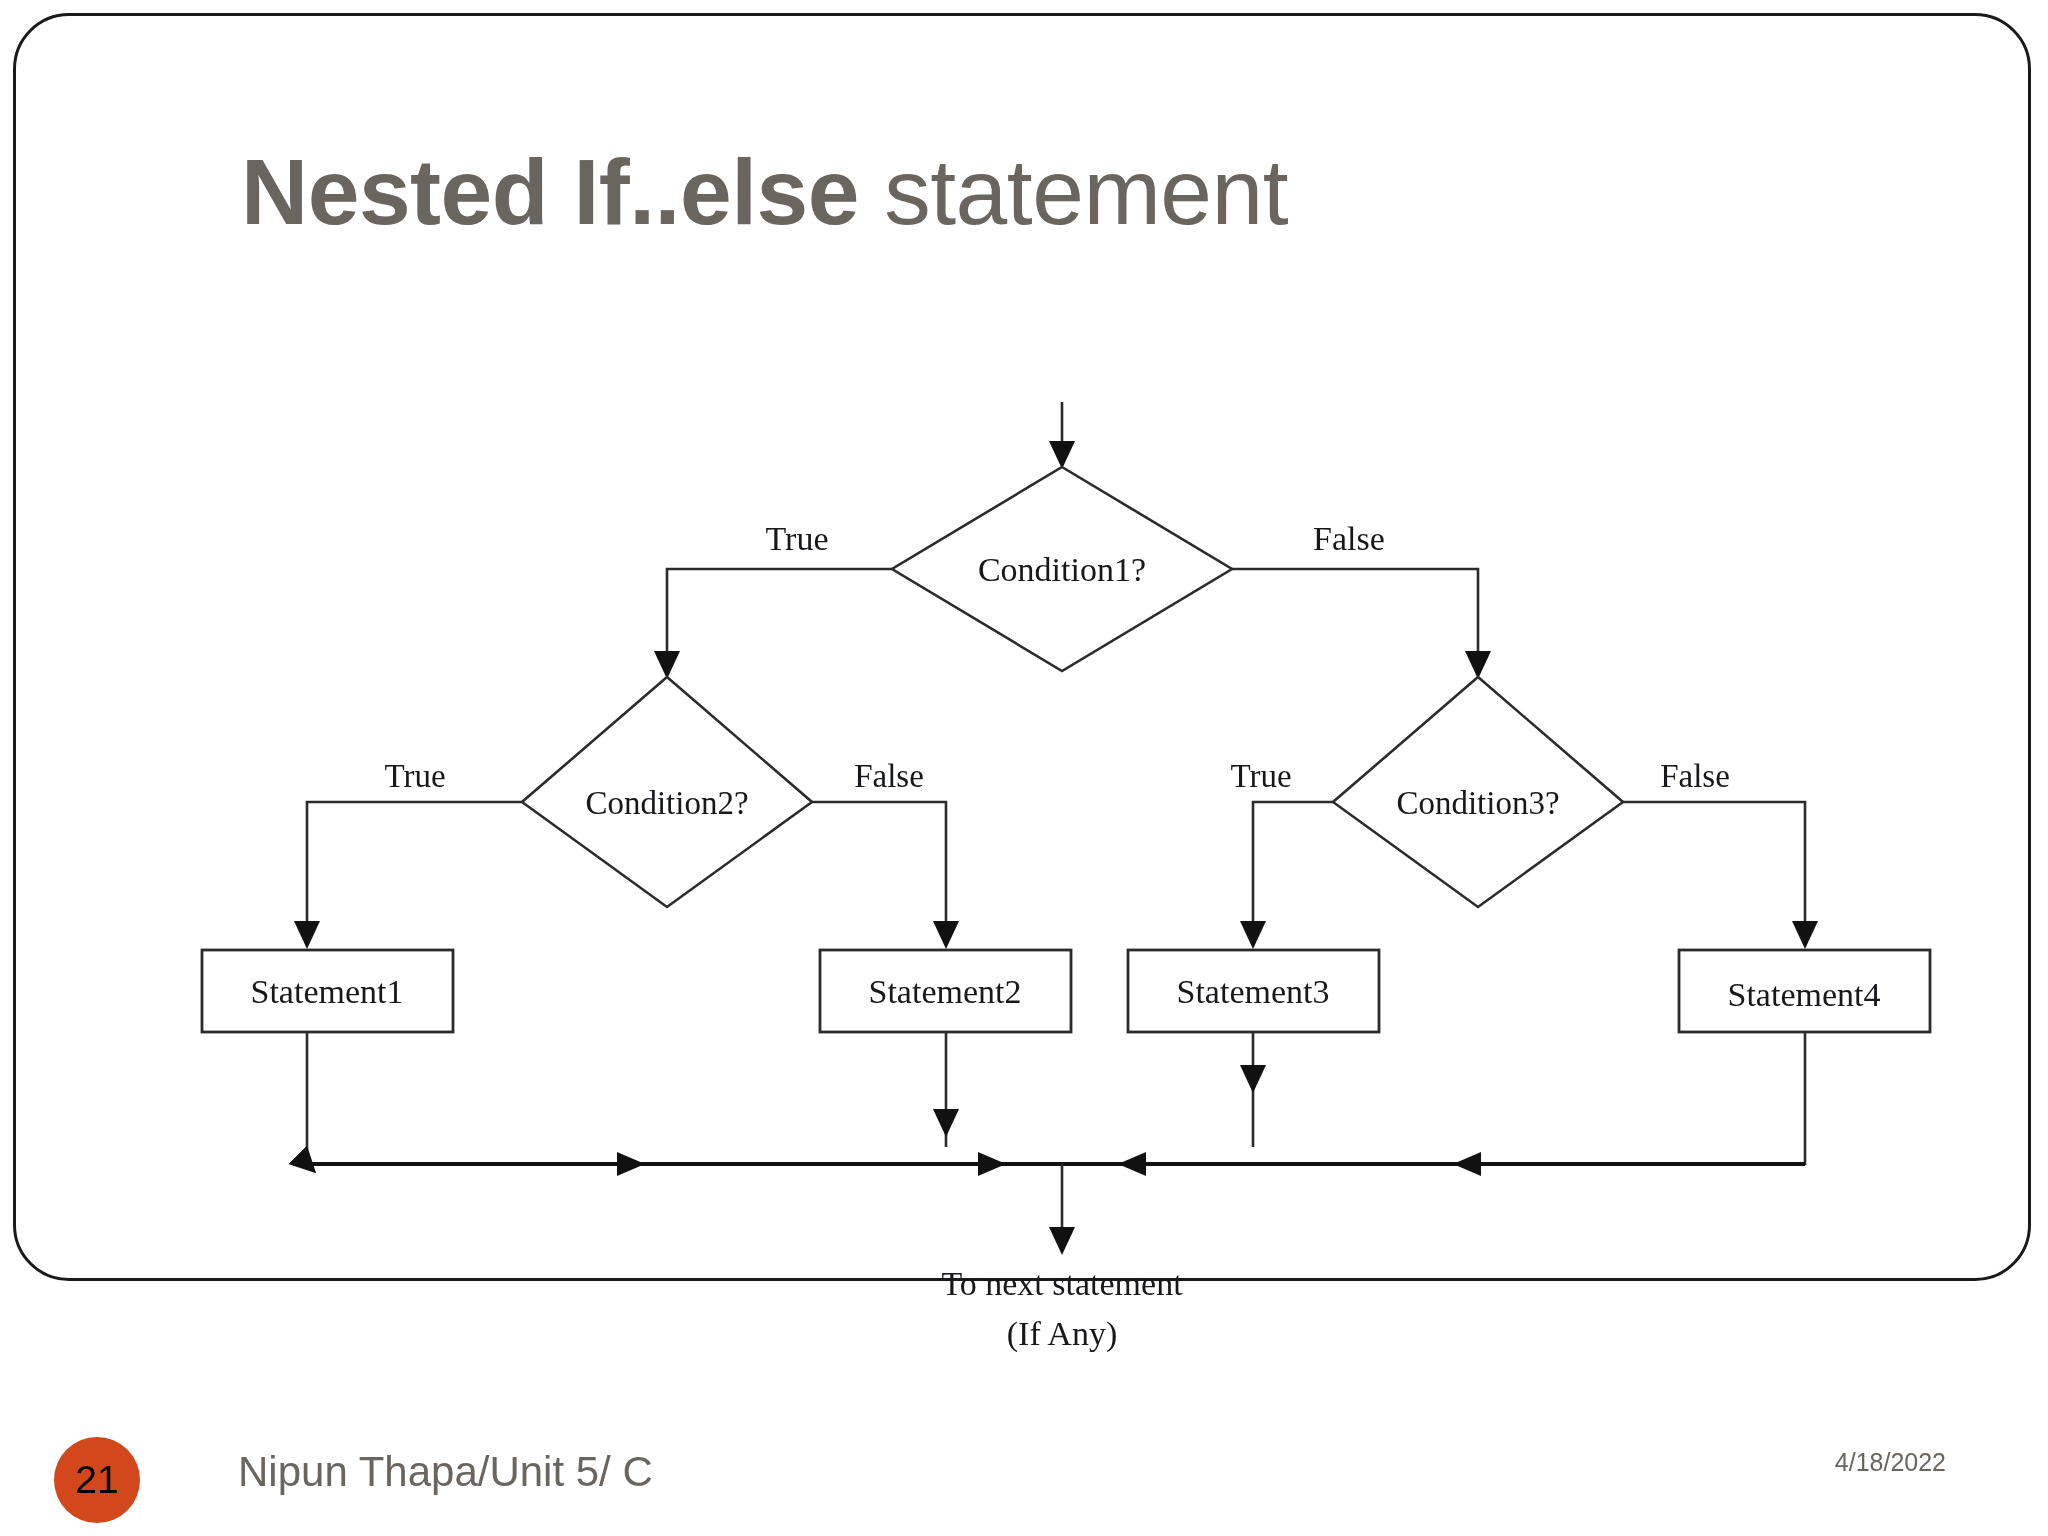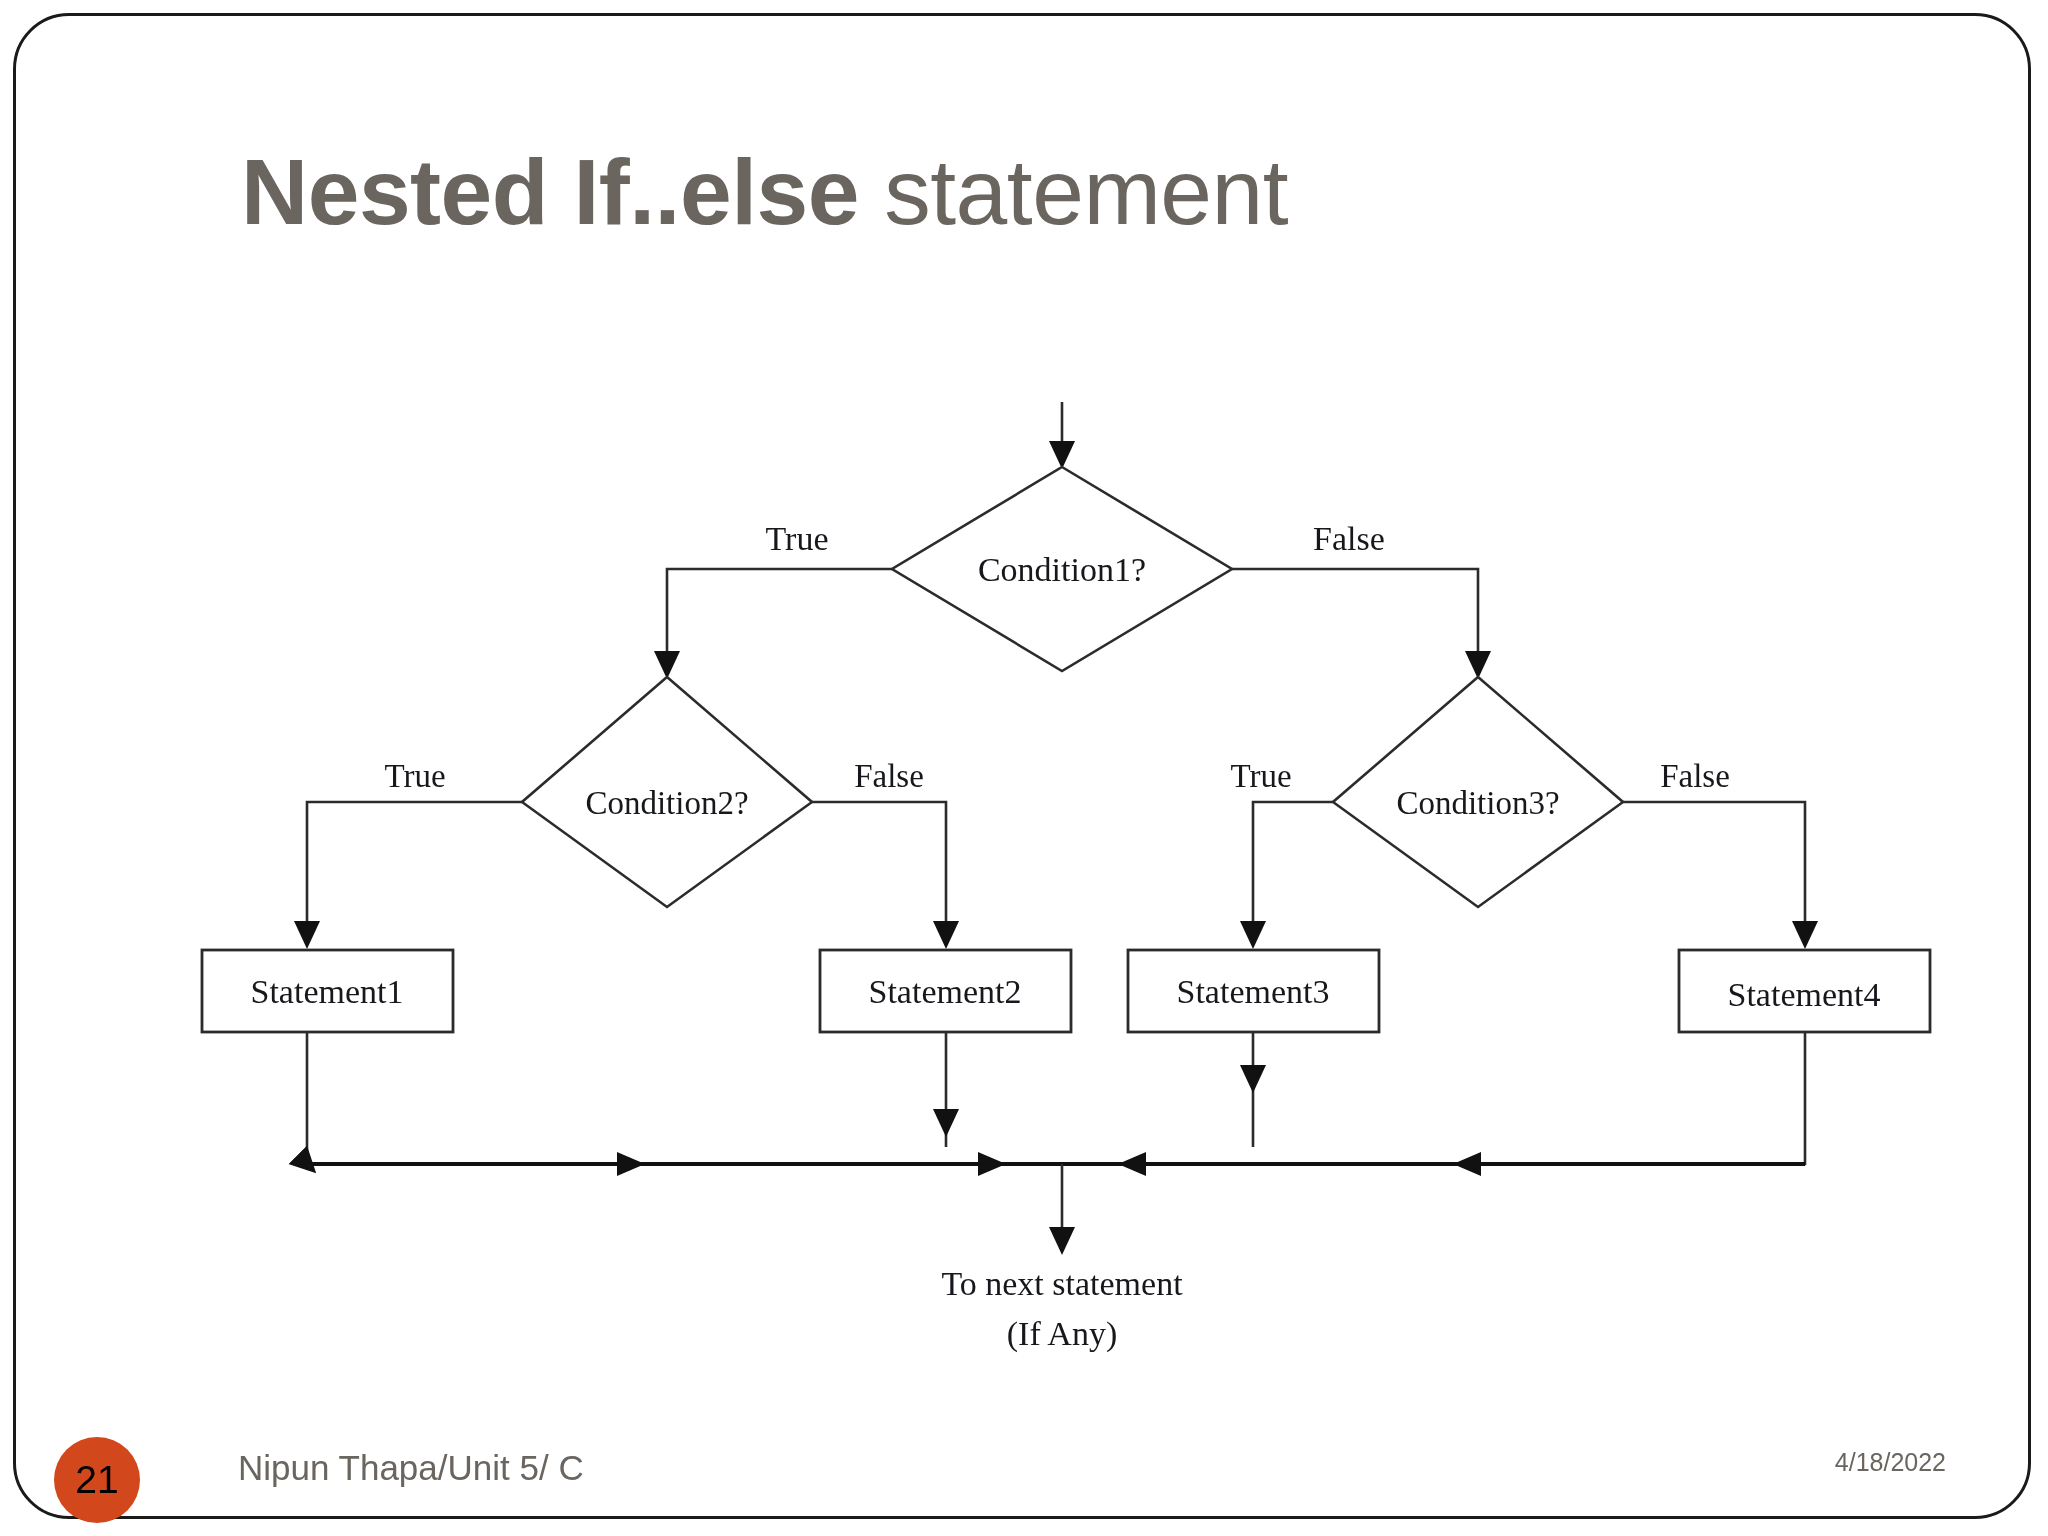--- a/index.html
+++ b/index.html
@@ -14,21 +14,21 @@
     font-family: "Liberation Sans", sans-serif;
     overflow: hidden;
   }
 
   
   #slide {
     position: absolute;
     left: 13px;
     top: 13px;
     width: 2018px;
-    height: 1506px;
+    height: 1268px;
     box-sizing: border-box;
     border: 3px solid #1a1a1a;
     border-radius: 56px;
     background: #ffffff;
   }
 
   
   #slide-title {
     position: absolute;
     left: 225px;
@@ -65,21 +65,21 @@
     color: #000000;
     font-size: 39px;
     display: flex;
     align-items: center;
     justify-content: center;
   }
   #footer-author {
     position: absolute;
     left: 222px;
     top: 1432px;
-    font-size: 35px;
+    font-size: 42px;
     color: #6b6560;
     white-space: nowrap;
   }
   #footer-date {
     position: absolute;
     right: 82px;
     top: 1432px;
     font-size: 25px;
     color: #6b6560;
     white-space: nowrap;

